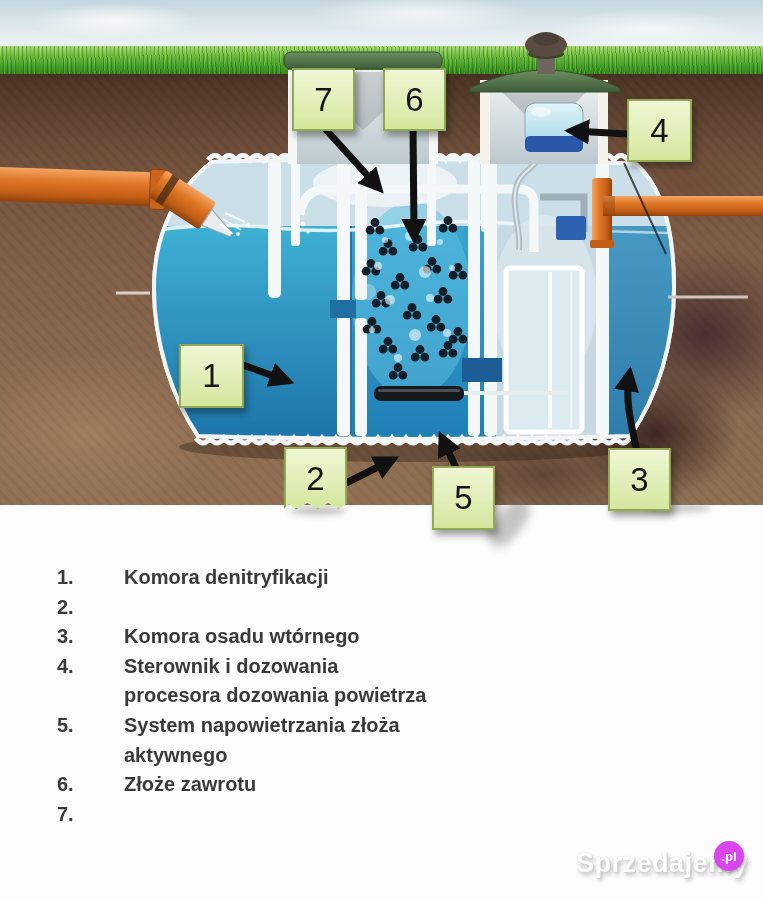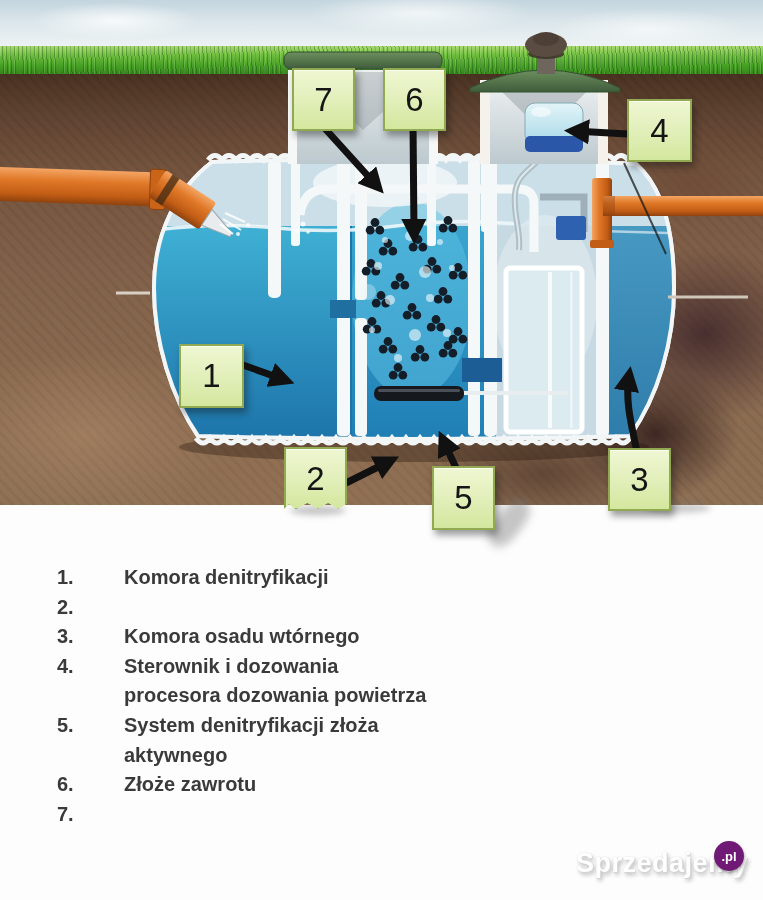--- a/index.html
+++ b/index.html
@@ -48,21 +48,21 @@
   .co3{left:608px;top:448px;}
   .legend{position:absolute;left:57px;top:563px;width:380px;z-index:2;
           font-size:20px;line-height:29.6px;font-weight:600;color:#3a3a3a;}
   .lrow{display:flex;}
   .lnum{width:29px;flex:0 0 29px;}
   .ltxt span{display:block;margin-left:38px;}
   .watermark{position:absolute;left:576px;top:848px;z-index:2;width:170px;height:44px;}
   .wm-brand{font-size:27px;font-weight:bold;color:#fff;letter-spacing:.5px;
             text-shadow:1px 1px 0 #d4d4d4, 2px 3px 4px rgba(0,0,0,.28), 0 0 2px #e6e6e6;}
   .wm-badge{position:absolute;right:2px;top:-7px;width:30px;height:30px;border-radius:50%;
-            background:#701a75;color:#fff;font-size:13px;font-weight:bold;
+            background:#d946ef;color:#fff;font-size:13px;font-weight:bold;
             display:flex;align-items:center;justify-content:center;
             box-shadow:1px 2px 3px rgba(0,0,0,.3);}
 </style>
 </head>
 <body>
 
 <div class="stage">
 
   <div class="layer sky"></div>
   <div class="layer grass"></div>
@@ -335,21 +335,21 @@
     <div class="lrow">
       <span class="lnum">4.</span>
       <span class="ltxt">
         <span>Sterownik i dozowania</span>
         <span>procesora dozowania powietrza</span>
       </span>
     </div>
     <div class="lrow">
       <span class="lnum">5.</span>
       <span class="ltxt">
-        <span>System denitryfikacji złoża</span>
+        <span>System napowietrzania złoża</span>
         <span>aktywnego</span>
       </span>
     </div>
     <div class="lrow">
       <span class="lnum">6.</span>
       <span class="ltxt">
           <span>Złoże zawrotu</span>
         </span>
     </div>
     <div class="lrow">

